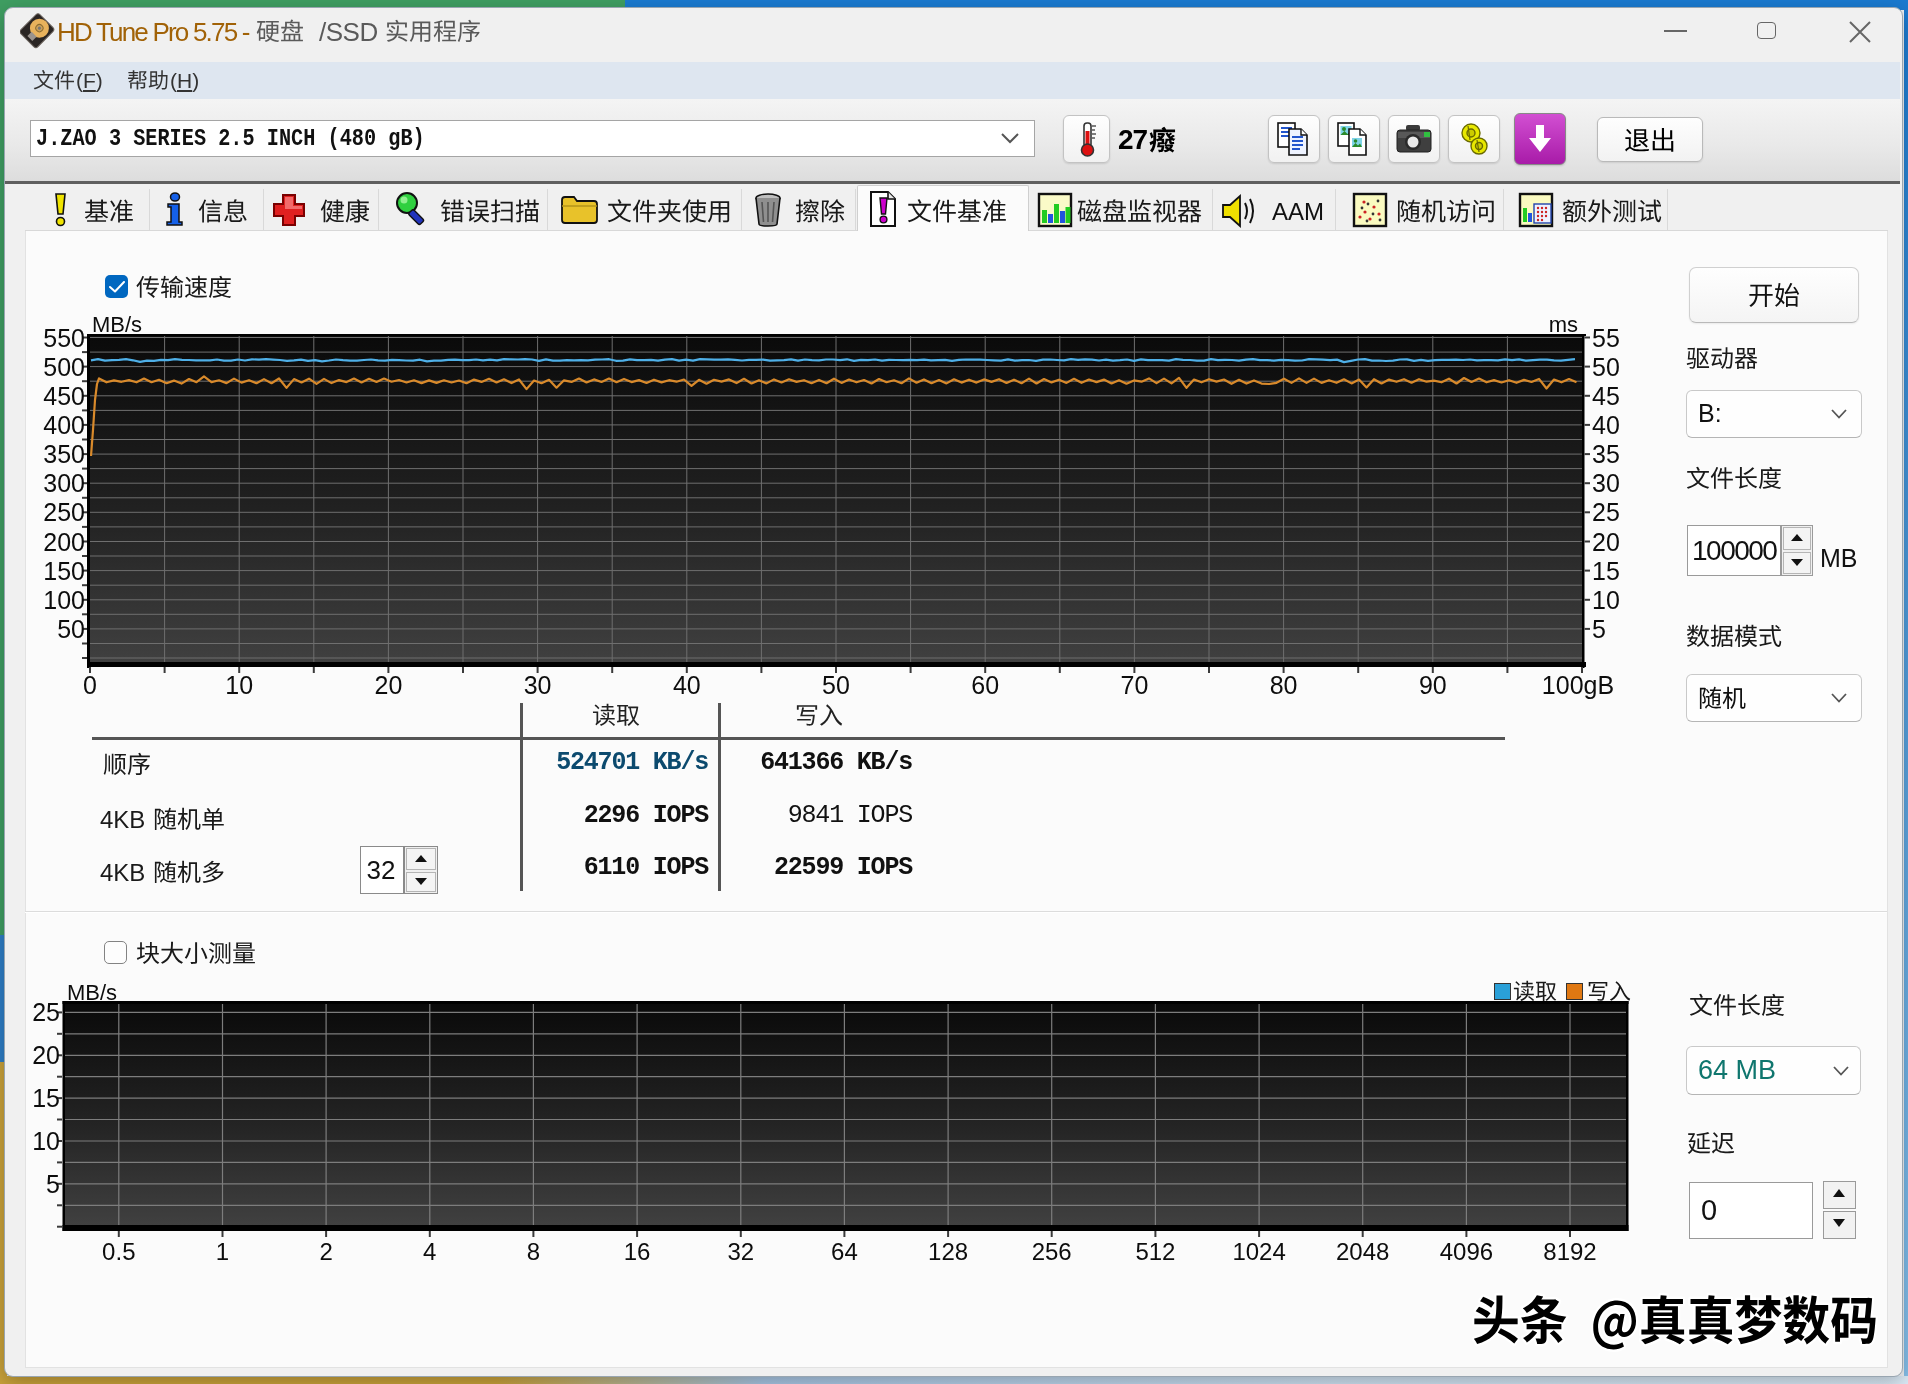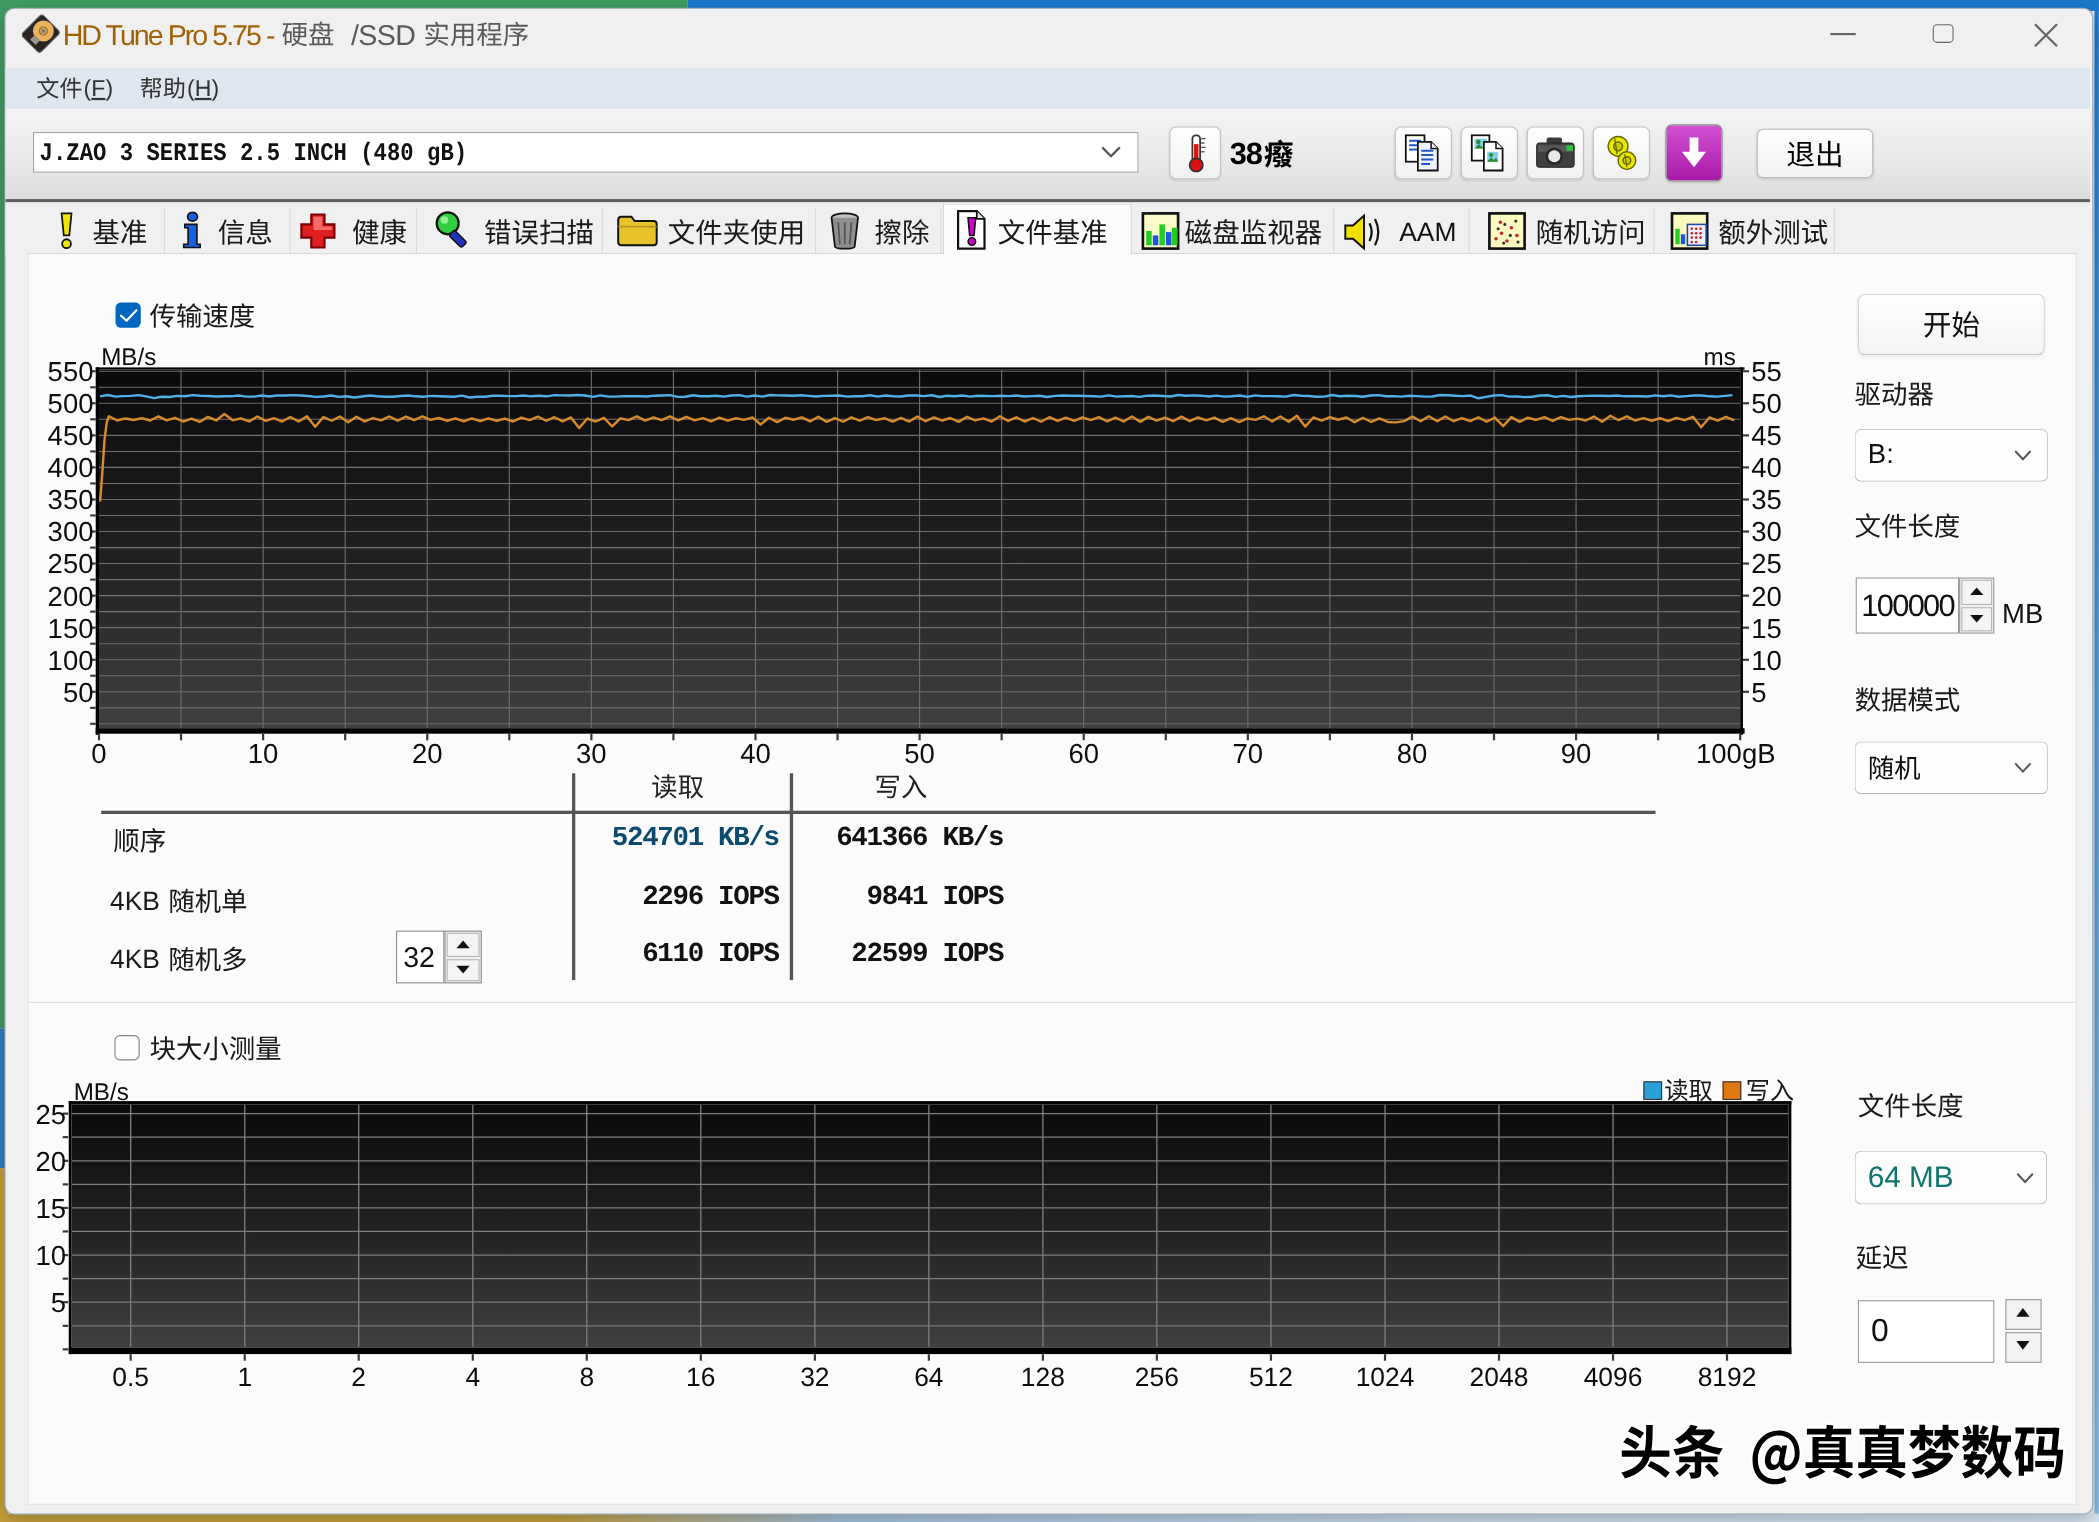--- a/index.html
+++ b/index.html
@@ -40,21 +40,21 @@
 <svg style="position:absolute;left:1000px;top:131px" width="20" height="14" viewBox="0 0 20 14">
 <path d="M2 3 L10 11 L18 3" fill="none" stroke="#555" stroke-width="2"></path>
   </svg>
 <div style="position:absolute;left:1063px;top:115px;width:47px;height:48px;background:linear-gradient(#fefefe,#f1f1f1);border:1px solid #c3c3c3;border-radius:6px;box-shadow:0 1px 2px rgba(0,0,0,.12)"></div>
 <svg style="position:absolute;left:1075px;top:121px" width="24" height="36" viewBox="0 0 24 36">
 <rect x="9" y="2" width="7" height="24" rx="3" fill="#fff" stroke="#333" stroke-width="1.6"></rect>
 <rect x="10.5" y="10" width="4" height="17" fill="#dd1111"></rect>
 <circle cx="12.5" cy="29" r="6" fill="#dd1111" stroke="#333" stroke-width="1.6"></circle>
 <path d="M17 5h4M17 9h3M17 13h4M17 17h3" stroke="#555" stroke-width="1.3"></path>
   </svg>
-<div style="position:absolute;left:1118px;top:126px;font-size:28px;line-height:28px;color:#000;white-space:pre;font-weight:700;letter-spacing:-1px">38</div>
+<div style="position:absolute;left:1118px;top:126px;font-size:28px;line-height:28px;color:#000;white-space:pre;font-weight:700;letter-spacing:-1px">27</div>
 <div style="position:absolute;left:1268px;top:115px;width:52px;height:48px;background:linear-gradient(#fefefe,#f1f1f1);border:1px solid #c3c3c3;border-radius:6px;box-shadow:0 1px 2px rgba(0,0,0,.12)"></div>
 <div style="position:absolute;left:1328px;top:115px;width:52px;height:48px;background:linear-gradient(#fefefe,#f1f1f1);border:1px solid #c3c3c3;border-radius:6px;box-shadow:0 1px 2px rgba(0,0,0,.12)"></div>
 <div style="position:absolute;left:1388px;top:115px;width:52px;height:48px;background:linear-gradient(#fefefe,#f1f1f1);border:1px solid #c3c3c3;border-radius:6px;box-shadow:0 1px 2px rgba(0,0,0,.12)"></div>
 <div style="position:absolute;left:1448px;top:115px;width:52px;height:48px;background:linear-gradient(#fefefe,#f1f1f1);border:1px solid #c3c3c3;border-radius:6px;box-shadow:0 1px 2px rgba(0,0,0,.12)"></div>
 <svg style="position:absolute;left:1276px;top:121px" width="38" height="36" viewBox="0 0 38 36">
 <rect x="2" y="2" width="17" height="24" fill="#fff" stroke="#111" stroke-width="1.6"></rect>
 <path d="M5 7h11M5 11h11M5 15h8" stroke="#2255cc" stroke-width="1.8"></path>
 <g transform="translate(11 8)">
       <path d="M2 0 H14 L20 6 V26 H2 Z" fill="#eef3ff" stroke="#111" stroke-width="1.6"></path>
       <path d="M14 0 V6 H20" fill="#fff" stroke="#111" stroke-width="1.4"></path>
@@ -358,21 +358,21 @@
     </g>
 </svg>
 <div style="position:absolute;left:520px;top:703px;width:2.5px;height:188px;background:#555"></div>
 <div style="position:absolute;left:718px;top:703px;width:2.5px;height:188px;background:#555"></div>
 <div style="position:absolute;left:92px;top:737px;width:1413px;height:3px;background:#555"></div>
 <div style="position:absolute;left:100px;top:808px;font-size:24px;line-height:24px;color:#1a1a1a;white-space:pre;">4KB</div>
 <div style="position:absolute;left:100px;top:861px;font-size:24px;line-height:24px;color:#1a1a1a;white-space:pre;">4KB</div>
 <div style="position:absolute;left:708px;top:762px;transform:translate(-100%,-50%);font-size:25px;line-height:25px;color:#0c4a6e;white-space:pre;font-family:'Liberation Mono',monospace;font-weight:700;letter-spacing:-1.2px">524701 KB/s</div>
 <div style="position:absolute;left:912px;top:762px;transform:translate(-100%,-50%);font-size:25px;line-height:25px;color:#111;white-space:pre;font-family:'Liberation Mono',monospace;font-weight:700;letter-spacing:-1.2px">641366 KB/s</div>
 <div style="position:absolute;left:708px;top:815px;transform:translate(-100%,-50%);font-size:25px;line-height:25px;color:#111;white-space:pre;font-family:'Liberation Mono',monospace;font-weight:700;letter-spacing:-1.2px">2296 IOPS</div>
-<div style="position:absolute;left:912px;top:815px;transform:translate(-100%,-50%);font-size:25px;line-height:25px;color:#111;white-space:pre;font-family:'Liberation Mono',monospace;font-weight:700;letter-spacing:-1.2px">9841 IOPS</div>
+<div style="position:absolute;left:912px;top:815px;transform:translate(-100%,-50%);font-size:25px;line-height:25px;color:#111;white-space:pre;font-family:'Liberation Mono',monospace;font-weight:400;letter-spacing:-1.2px">9841 IOPS</div>
 <div style="position:absolute;left:708px;top:867px;transform:translate(-100%,-50%);font-size:25px;line-height:25px;color:#111;white-space:pre;font-family:'Liberation Mono',monospace;font-weight:700;letter-spacing:-1.2px">6110 IOPS</div>
 <div style="position:absolute;left:912px;top:867px;transform:translate(-100%,-50%);font-size:25px;line-height:25px;color:#111;white-space:pre;font-family:'Liberation Mono',monospace;font-weight:700;letter-spacing:-1.2px">22599 IOPS</div>
 <div style="position:absolute;left:360px;top:846px;width:44px;height:48px;background:#fff;border:1px solid #8a8a8a"></div>
 <div style="position:absolute;left:381px;top:870px;transform:translate(-50%,-50%);font-size:26px;line-height:26px;color:#111;white-space:pre;">32</div>
 <div style="position:absolute;left:404px;top:846px;width:34px;height:48px;background:#f0f0f0;border:1px solid #8a8a8a"></div>
 <div style="position:absolute;left:406px;top:848px;width:30px;height:22px;background:#f4f4f4;border:1px solid #b5b5b5"></div>
 <div style="position:absolute;left:406px;top:872px;width:30px;height:20px;background:#f4f4f4;border:1px solid #b5b5b5"></div>
 <div style="position:absolute;left:415px;top:855px;width:0;height:0;border-left:6px solid transparent;border-right:6px solid transparent;border-bottom:7px solid #111"></div>
 <div style="position:absolute;left:415px;top:878px;width:0;height:0;border-left:6px solid transparent;border-right:6px solid transparent;border-top:7px solid #111"></div>
 <div style="position:absolute;left:25px;top:911px;width:1862px;height:1px;background:#dcdcdc"></div>

